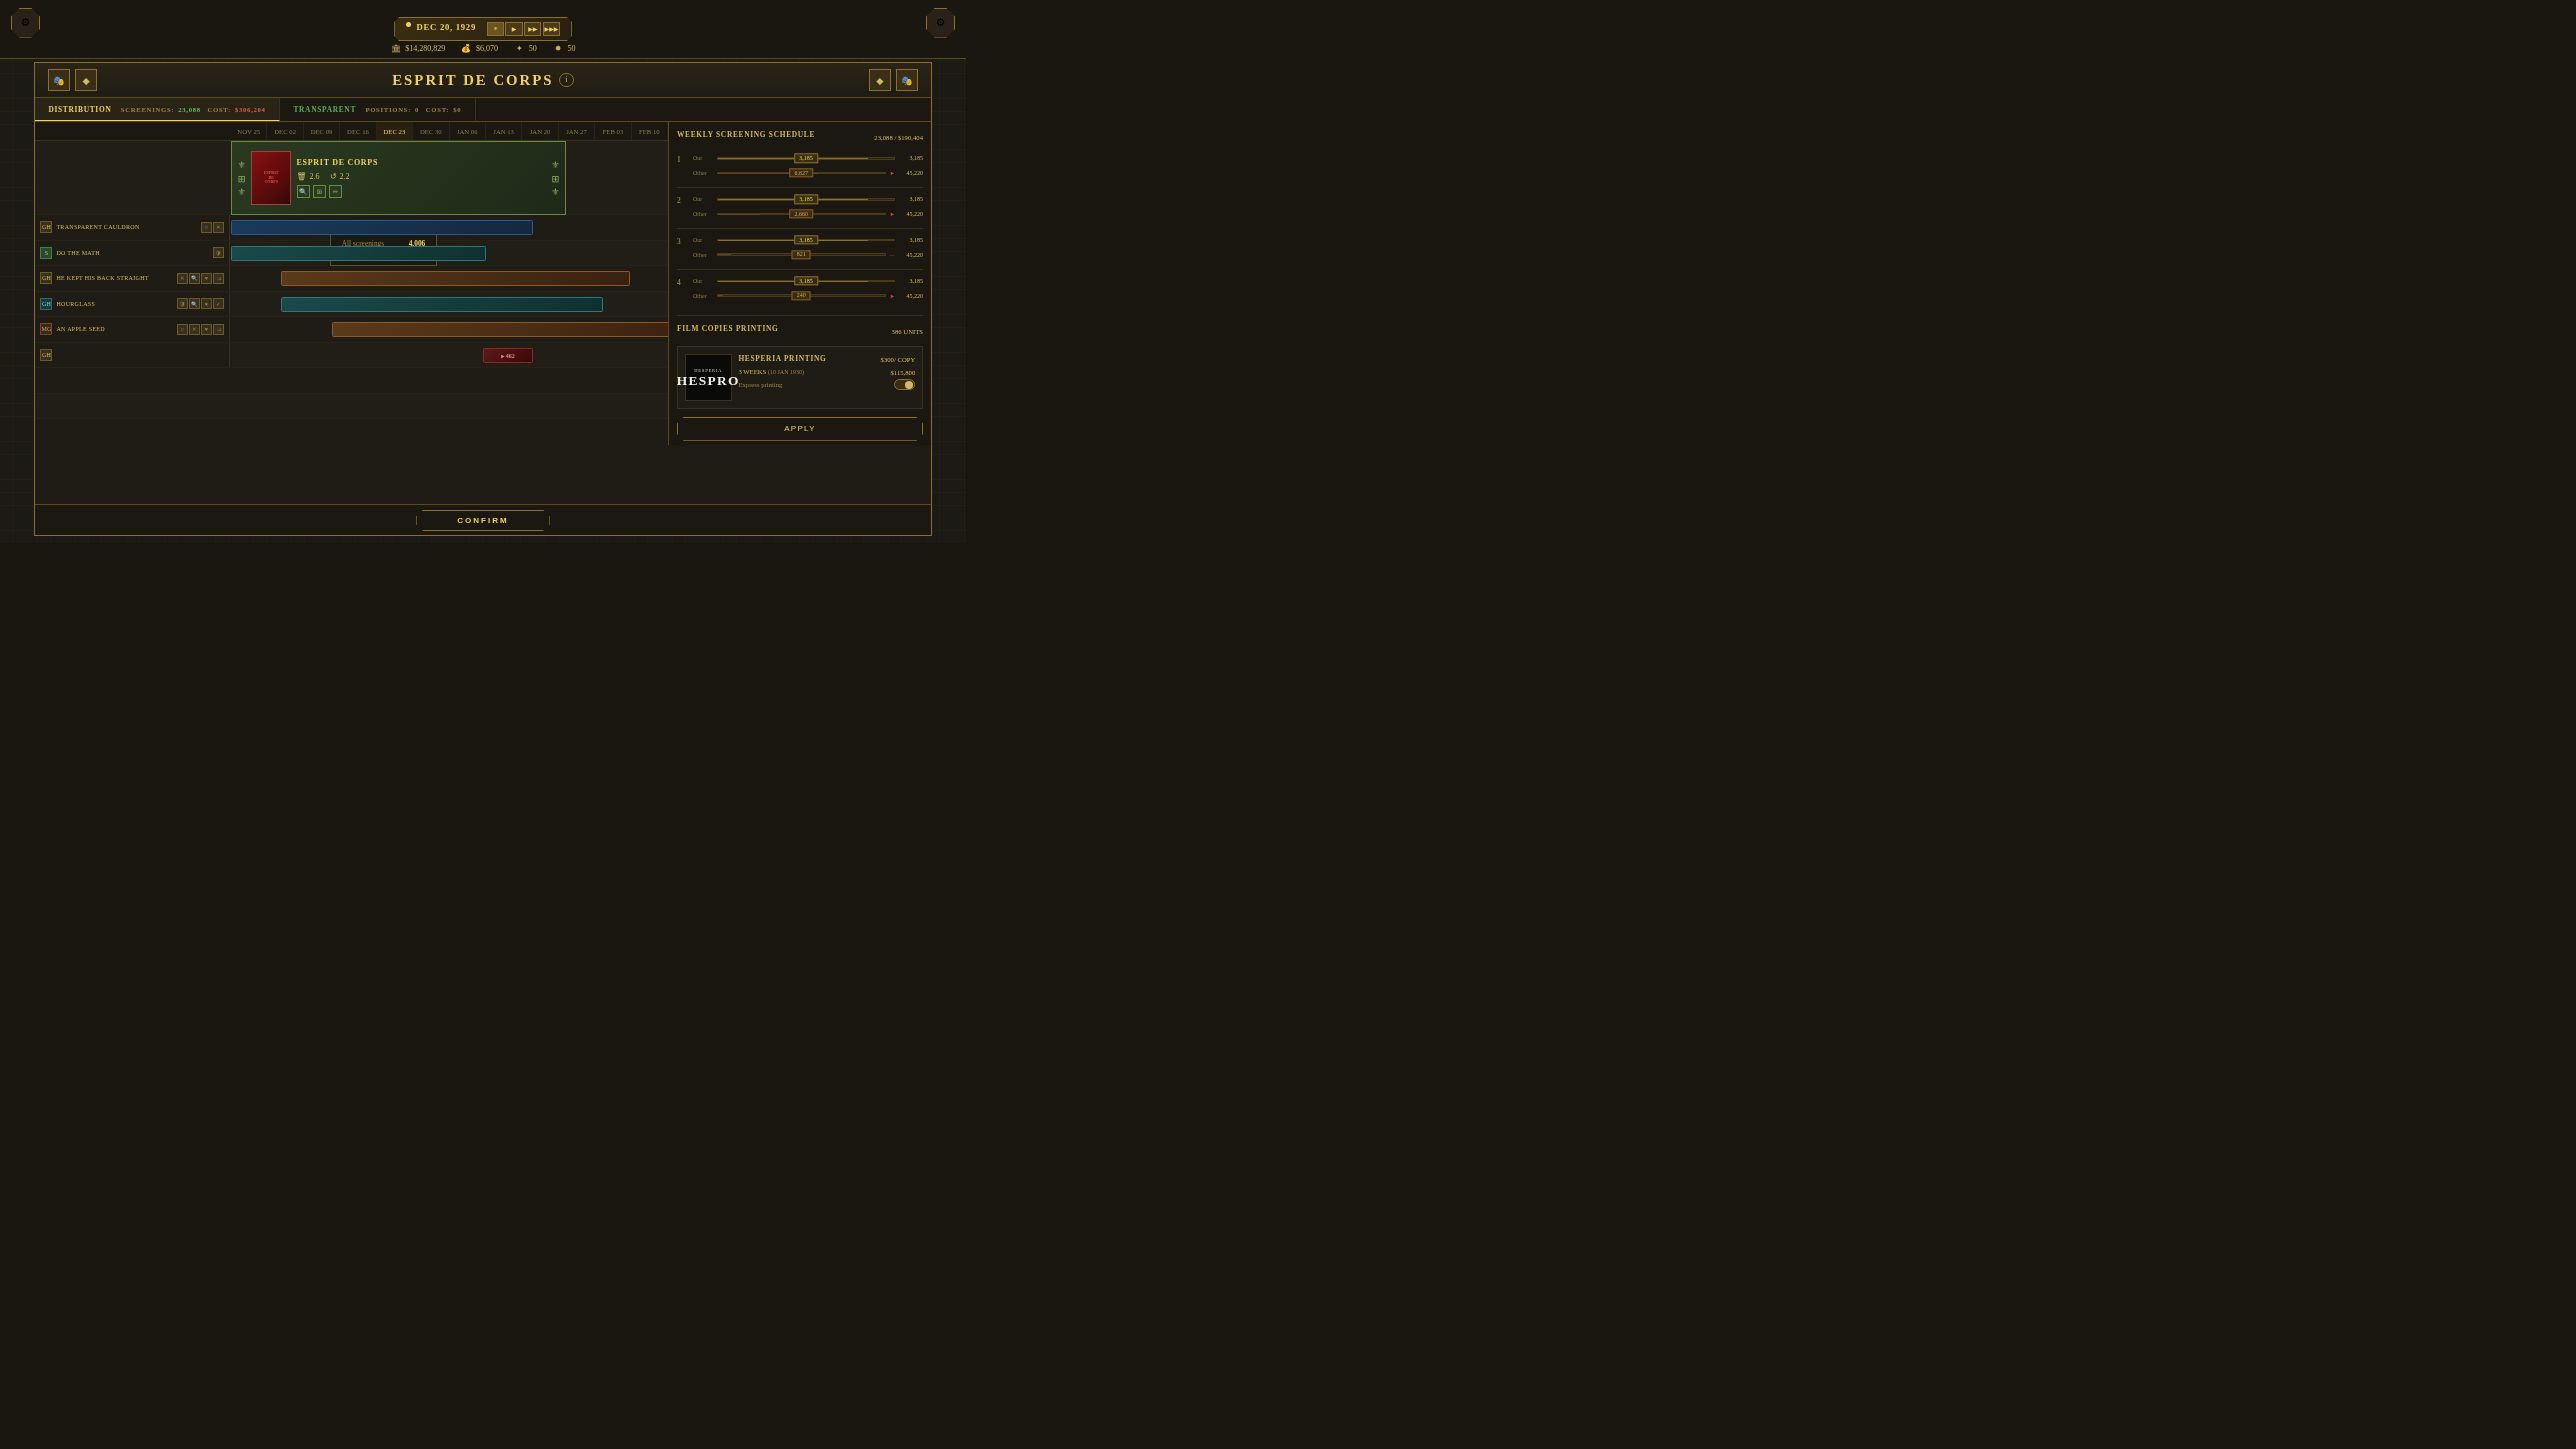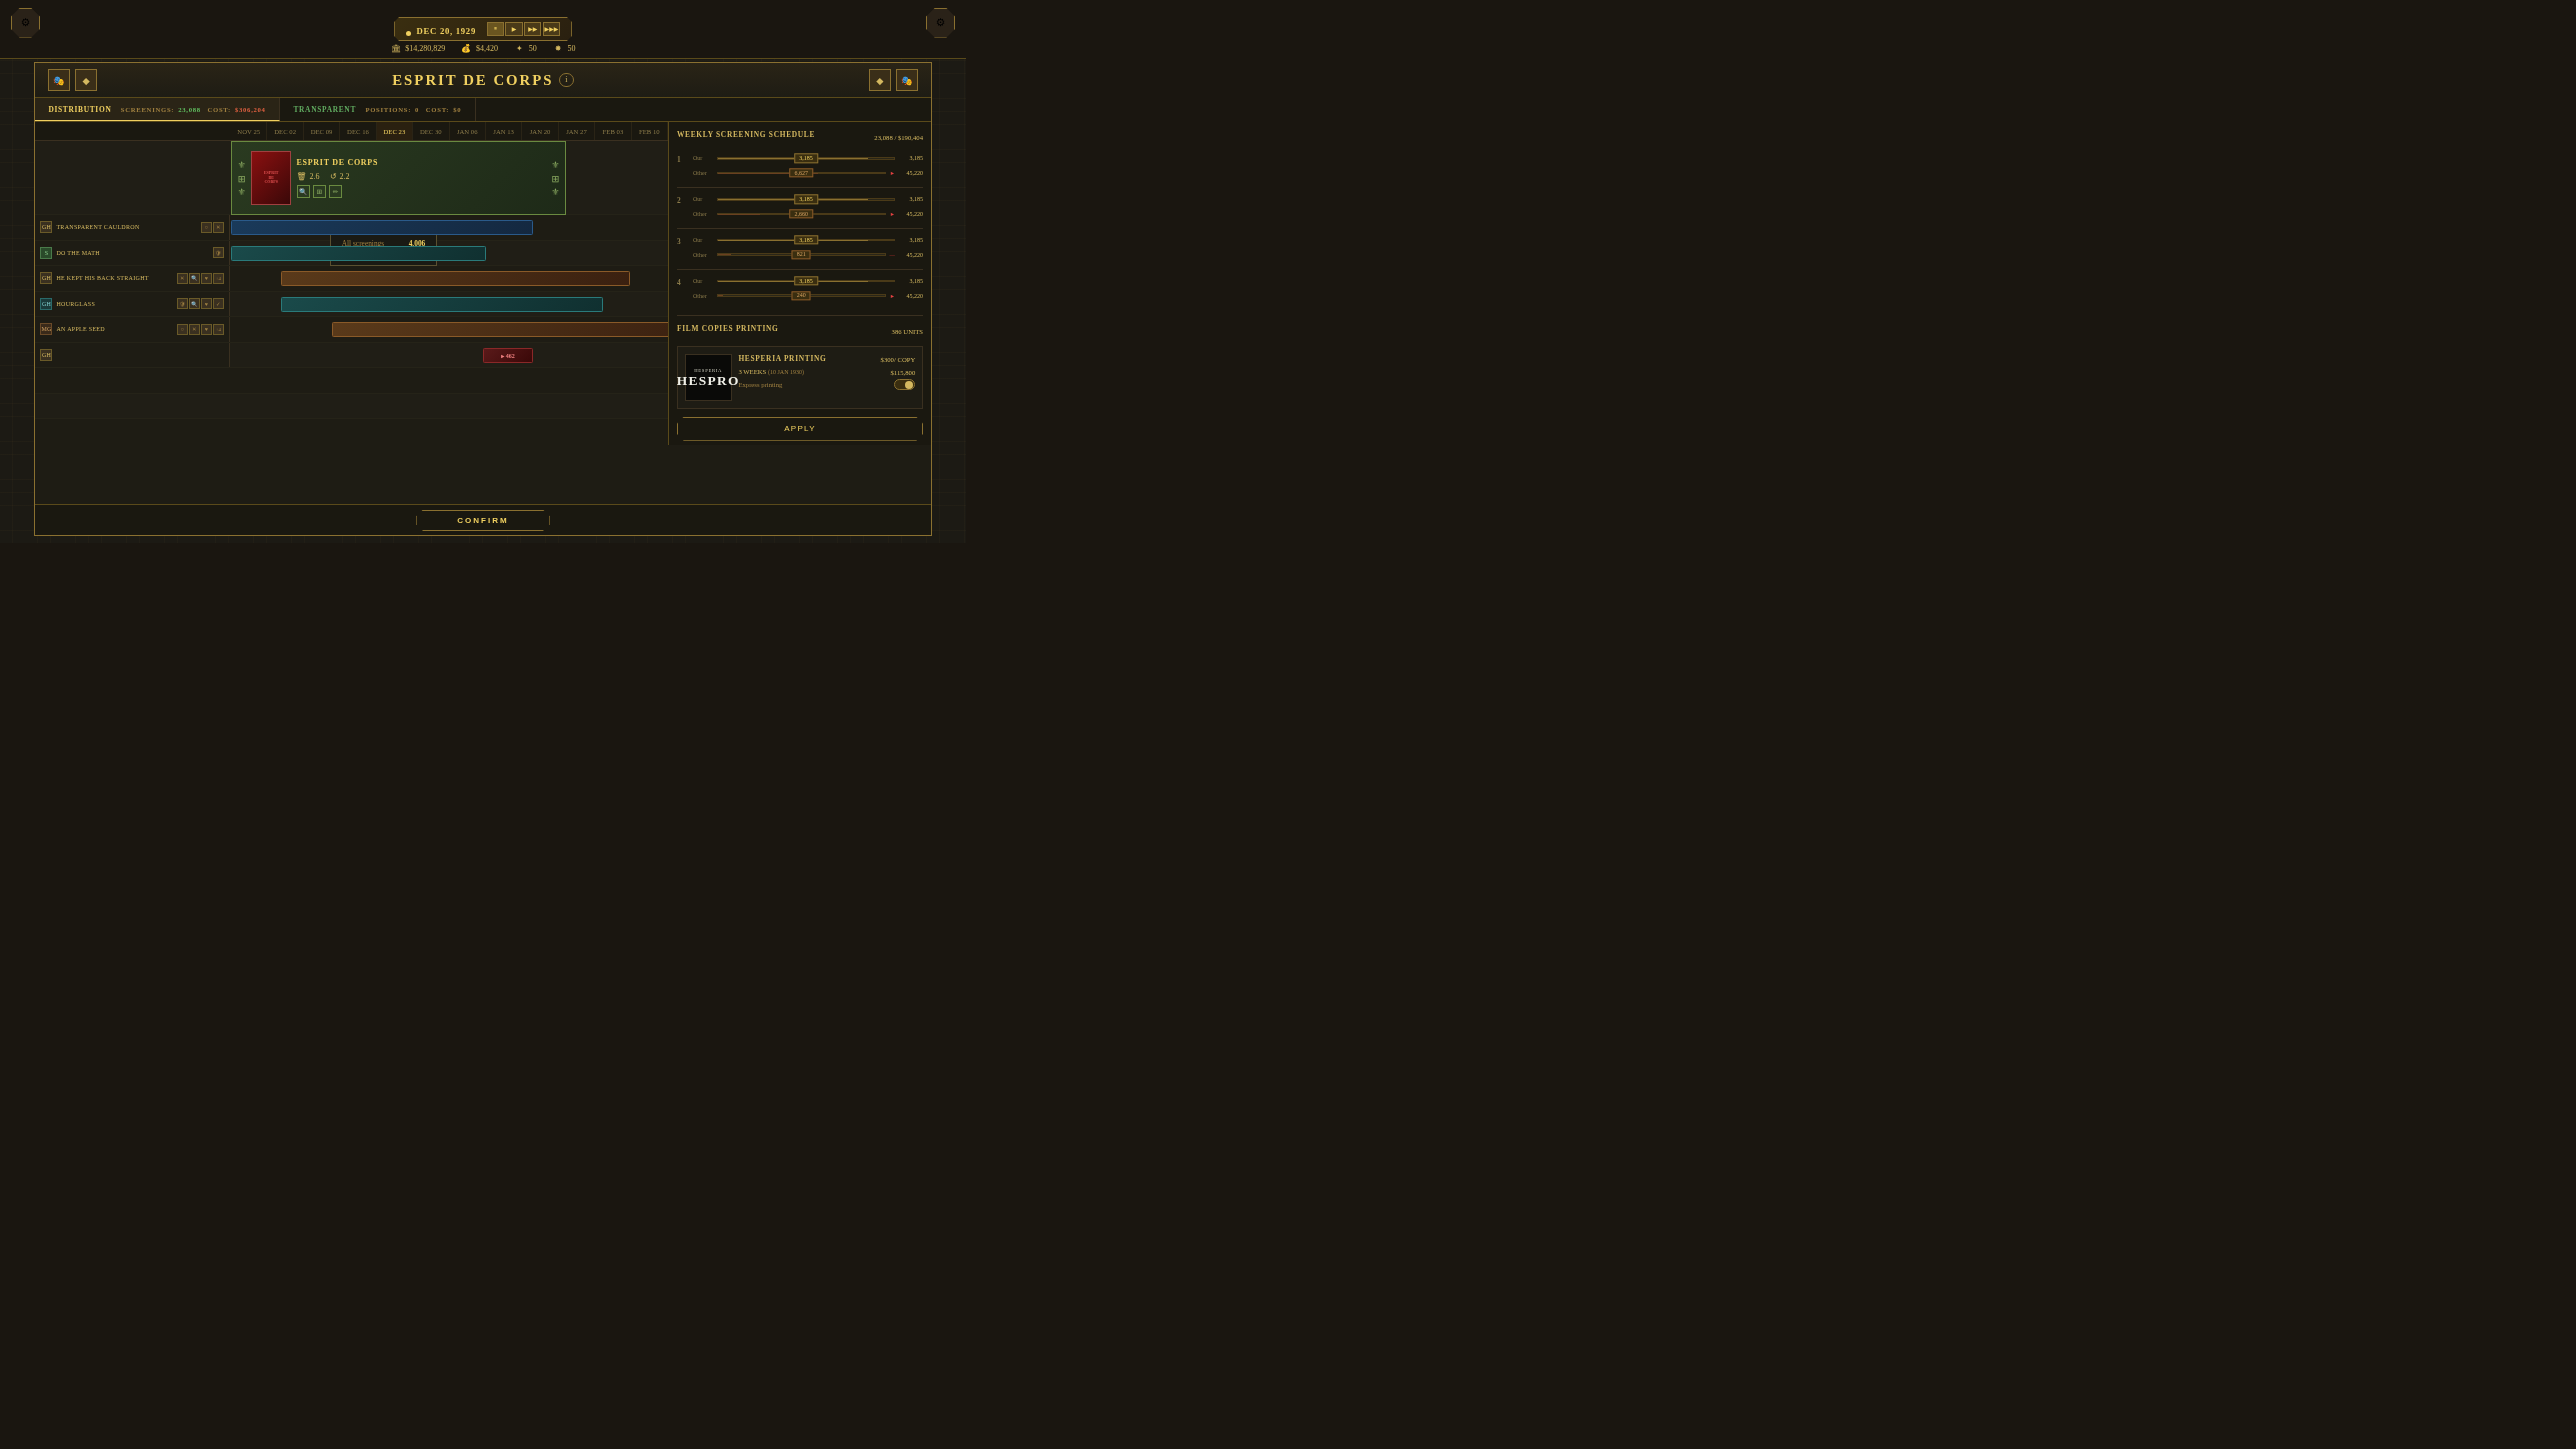--- a/index.html
+++ b/index.html
@@ -64,21 +64,21 @@
       width: 29.5px; height: 29.5px;
       border: 1.3px solid #8a7030;
       background: #2a2218;
       display: flex; align-items: center; justify-content: center;
       cursor: pointer;
       clip-path: polygon(30% 0%, 70% 0%, 100% 30%, 100% 70%, 70% 100%, 30% 100%, 0% 70%, 0% 30%);
     }
 
     .date-control {
       display: flex;
-      align-items: flex-end;
+      align-items: flex-start;
       gap: 5.4px;
       background: linear-gradient(135deg, #3a2e10, #2a2010);
       border: 0.7px solid #8a7030;
       padding: 4px 10.7px;
       clip-path: polygon(5.4px 0%, calc(100% - 5.4px) 0%, 100% 5.4px, 100% calc(100% - 5.4px), calc(100% - 5.4px) 100%, 5.4px 100%, 0% calc(100% - 5.4px), 0% 5.4px);
     }
 
     .date-text {
       color: #f0d060;
       font-size: 8.7px;
@@ -771,21 +771,21 @@
         <div class="ctrl-btn">▶▶▶</div>
       </div>
     </div>
     <div class="resources-bar">
       <div class="resource-item">
         <span class="resource-icon">🏛</span>
         <span>$14,280,829</span>
       </div>
       <div class="resource-item">
         <span class="resource-icon">💰</span>
-        <span>$4,420</span>
+        <span>$6,070</span>
       </div>
       <div class="resource-item">
         <span class="resource-icon">✦</span>
         <span>50</span>
       </div>
       <div class="resource-item">
         <span class="resource-icon">✸</span>
         <span>50</span>
       </div>
     </div>

